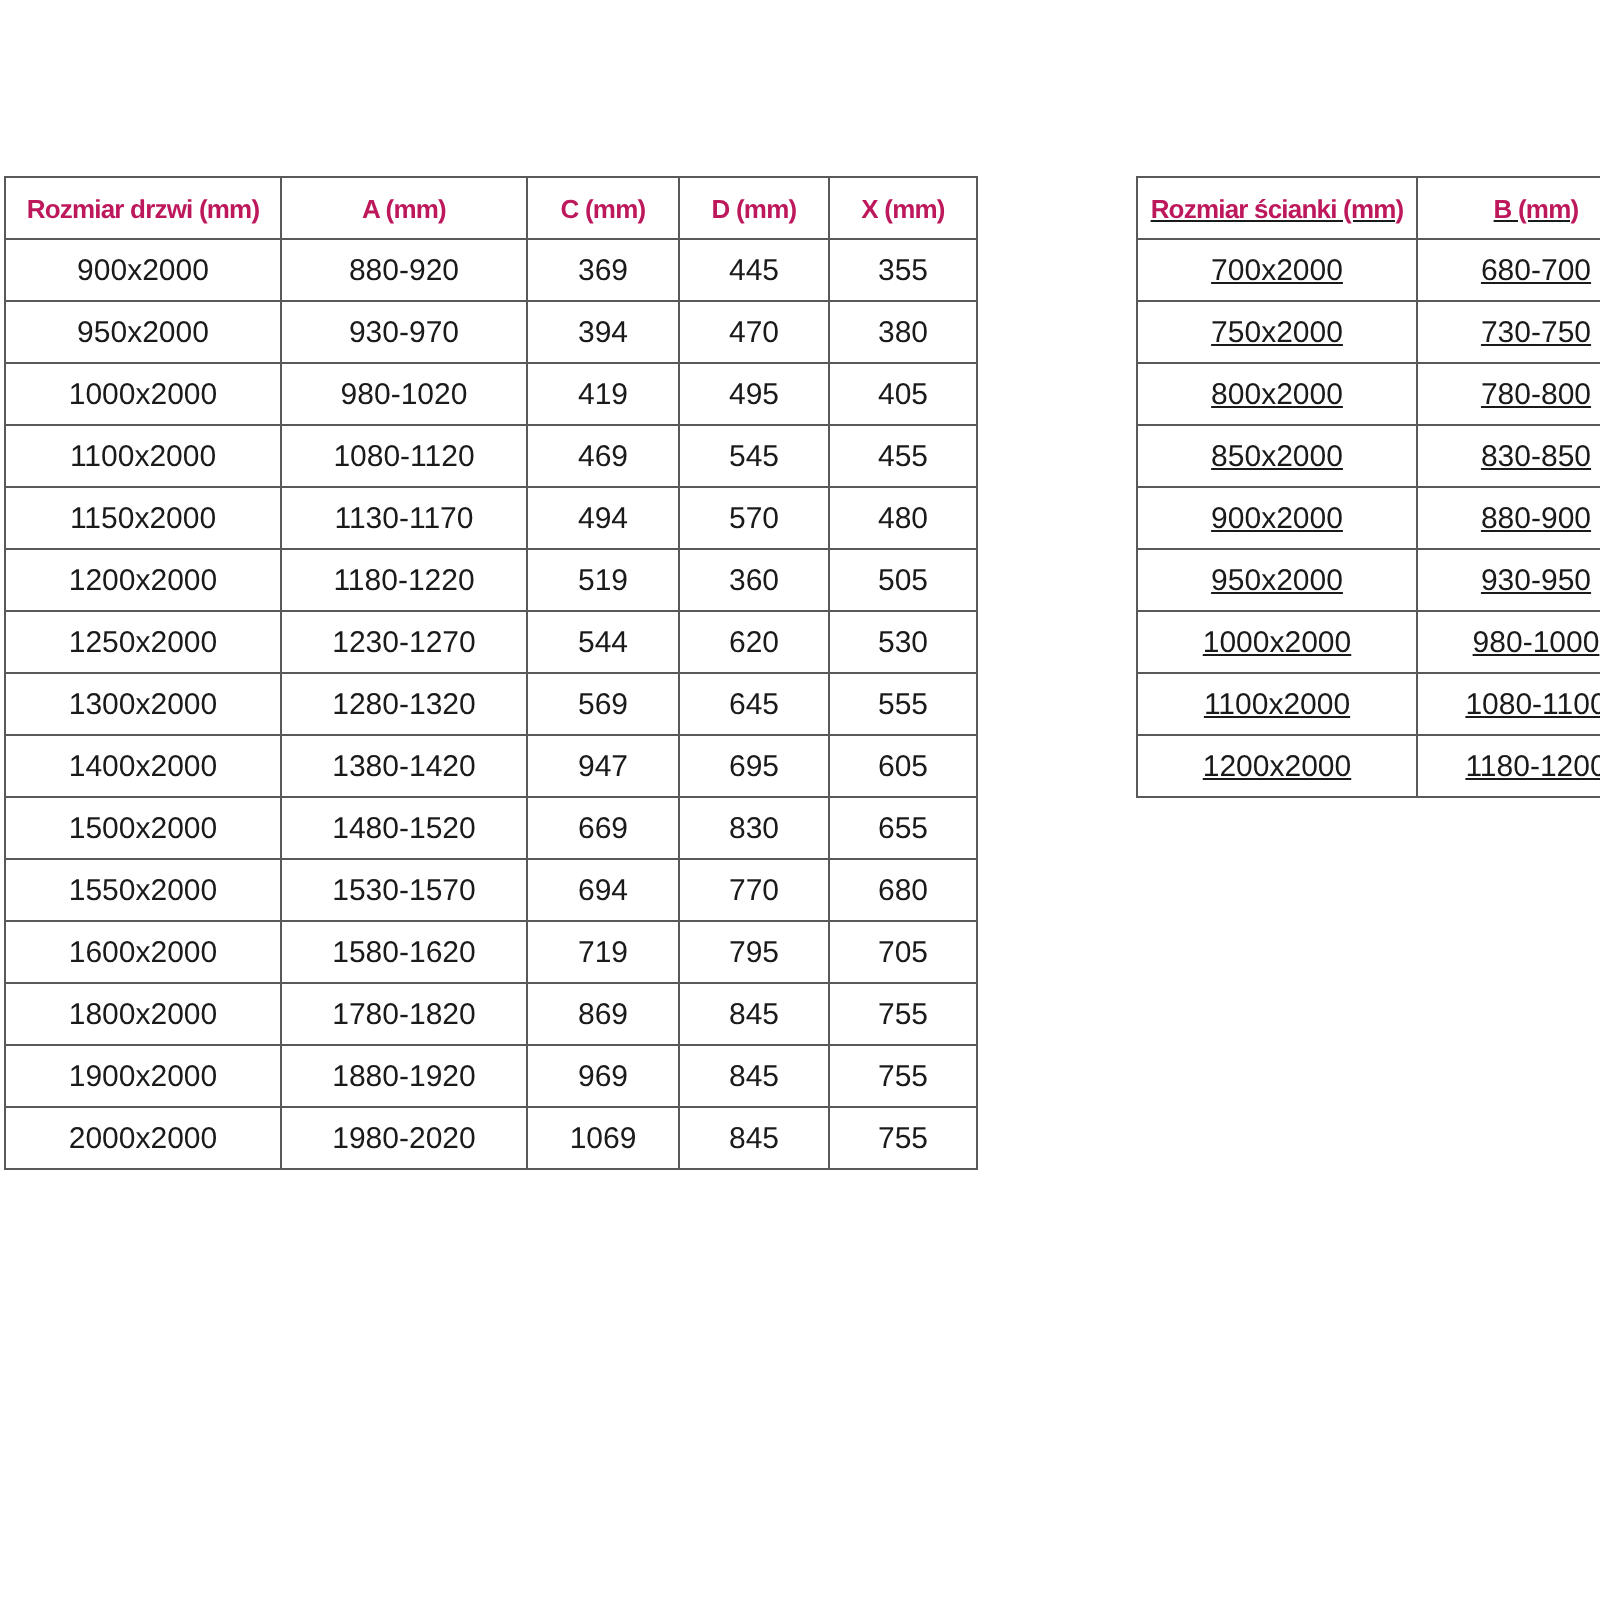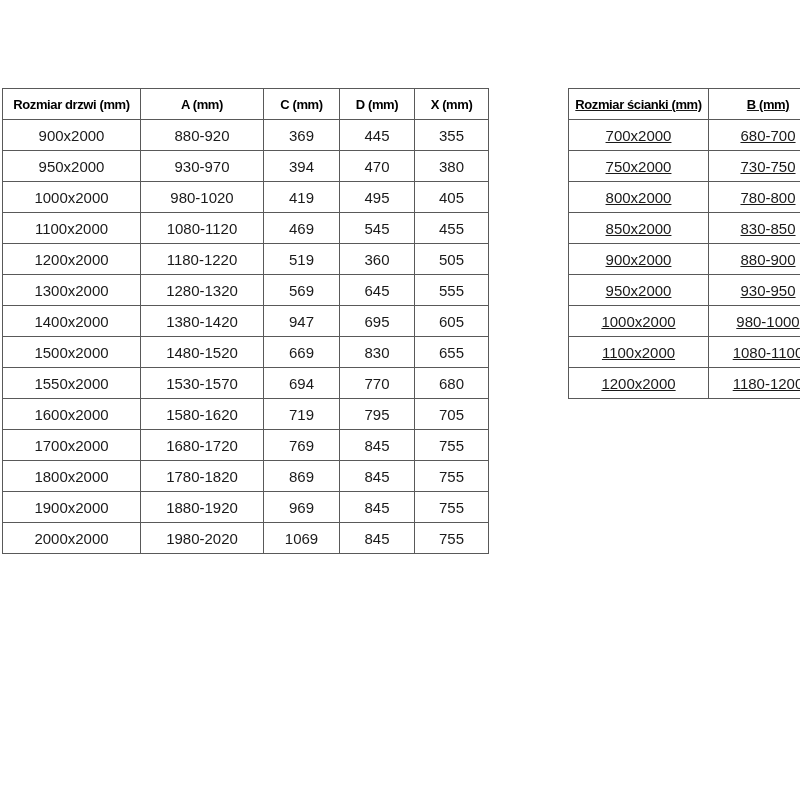--- a/index.html
+++ b/index.html
@@ -26,21 +26,21 @@
     vertical-align: middle;
     padding: 0;
     height: 30px;
     white-space: nowrap;
     overflow: hidden;
   }
   table.dims th {
     font-size: 13px;
     font-weight: bold;
     letter-spacing: -0.4px;
-    color: #000000;
+    color: #be185d;
   }
   table.dims td {
     font-size: 15px;
     font-weight: normal;
     color: #1a1a1a;
   }
   #door-table {
     left: 2px;
     top: 88px;
     width: 481px;
@@ -95,27 +95,41 @@
         <td>405</td>
       </tr>
       <tr>
         <td>1100x2000</td>
         <td>1080-1120</td>
         <td>469</td>
         <td>545</td>
         <td>455</td>
       </tr>
       <tr>
+        <td>1150x2000</td>
+        <td>1130-1170</td>
+        <td>494</td>
+        <td>570</td>
+        <td>480</td>
+      </tr>
+      <tr>
         <td>1200x2000</td>
         <td>1180-1220</td>
         <td>519</td>
         <td>360</td>
         <td>505</td>
       </tr>
       <tr>
+        <td>1250x2000</td>
+        <td>1230-1270</td>
+        <td>544</td>
+        <td>620</td>
+        <td>530</td>
+      </tr>
+      <tr>
         <td>1300x2000</td>
         <td>1280-1320</td>
         <td>569</td>
         <td>645</td>
         <td>555</td>
       </tr>
       <tr>
         <td>1400x2000</td>
         <td>1380-1420</td>
         <td>947</td>
@@ -137,27 +151,20 @@
         <td>680</td>
       </tr>
       <tr>
         <td>1600x2000</td>
         <td>1580-1620</td>
         <td>719</td>
         <td>795</td>
         <td>705</td>
       </tr>
       <tr>
-        <td>1700x2000</td>
-        <td>1680-1720</td>
-        <td>769</td>
-        <td>845</td>
-        <td>755</td>
-      </tr>
-      <tr>
         <td>1800x2000</td>
         <td>1780-1820</td>
         <td>869</td>
         <td>845</td>
         <td>755</td>
       </tr>
       <tr>
         <td>1900x2000</td>
         <td>1880-1920</td>
         <td>969</td>

